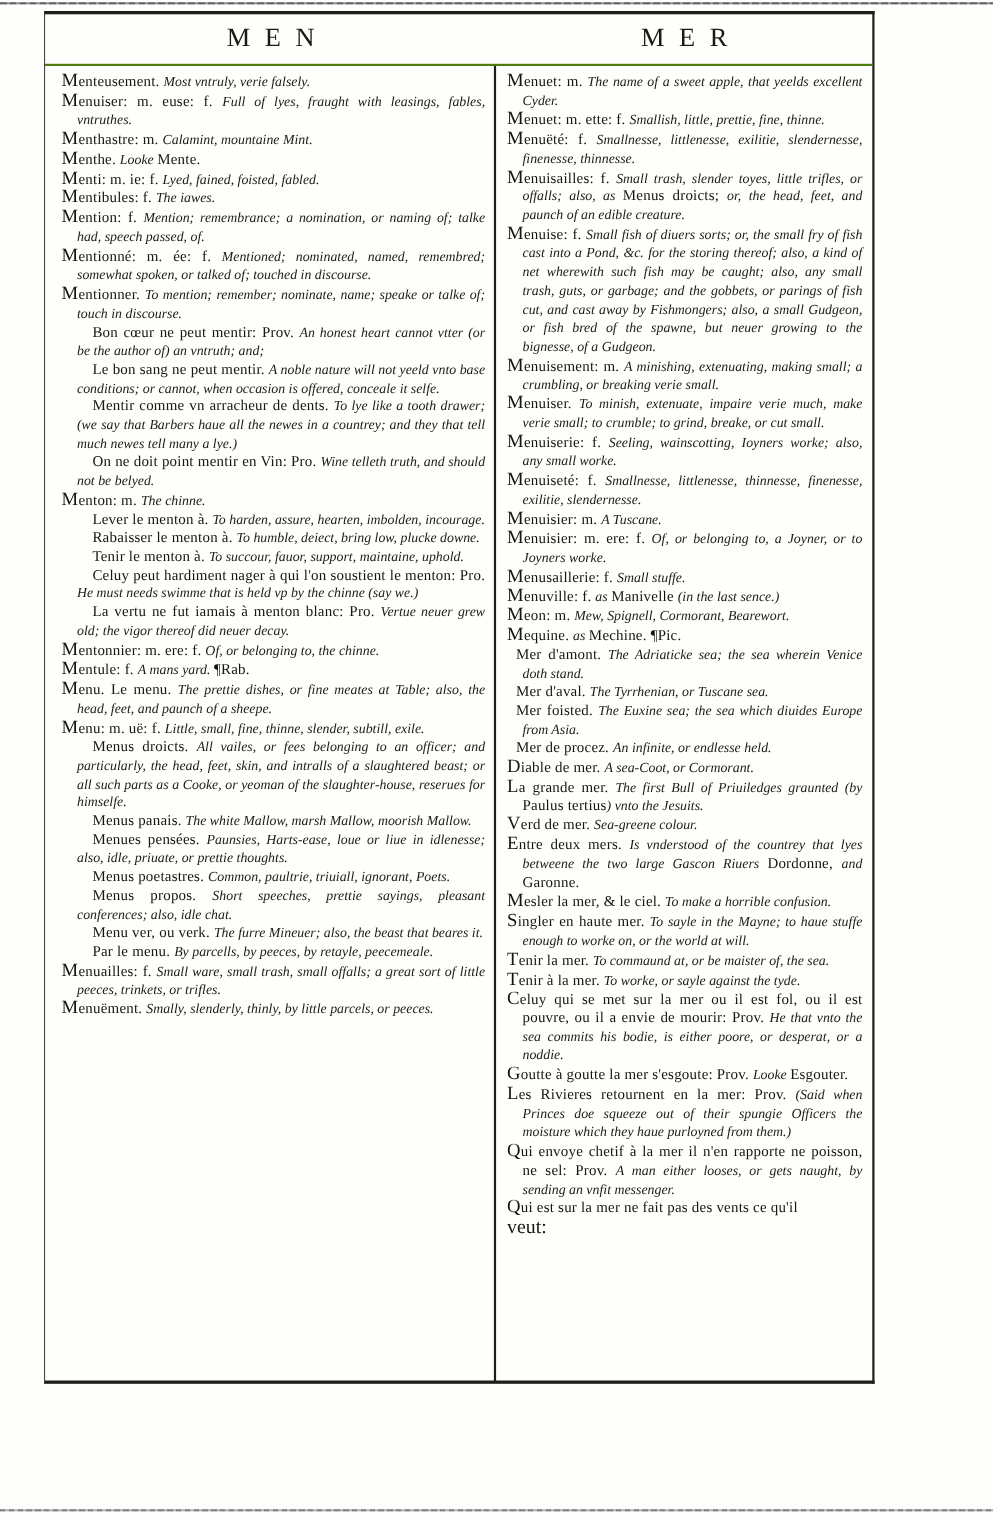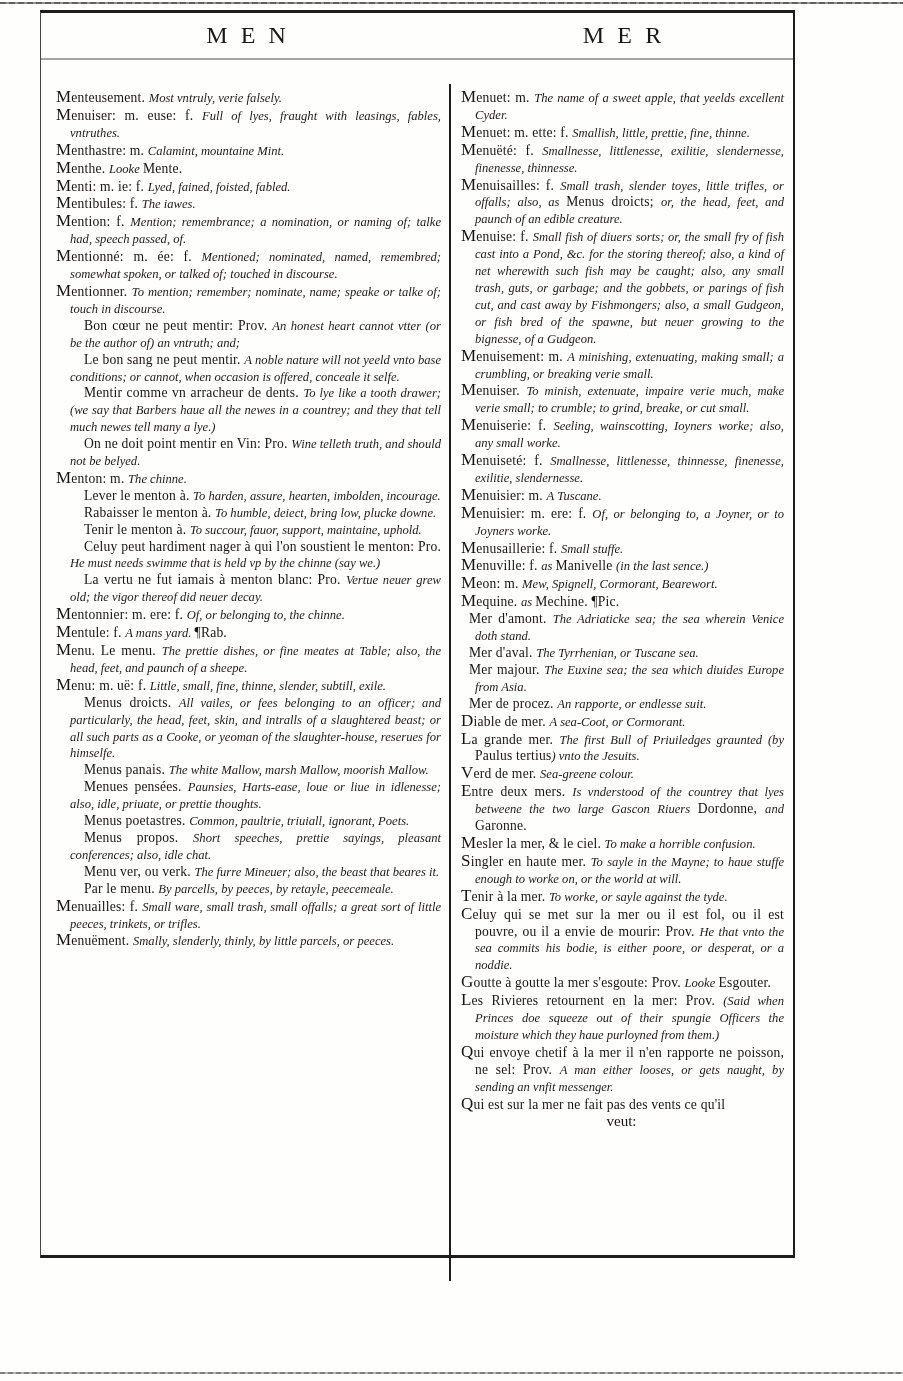--- a/index.html
+++ b/index.html
@@ -24,30 +24,30 @@
     position:absolute;left:40px;top:10px;width:755px;height:1248px;
     border-top:3px solid #1f1d1a;
     border-right:2px solid #1f1d1a;
     border-bottom:3px solid #1f1d1a;
     border-left:1px solid #4a463f;
     box-sizing:border-box;
     background:#fefefd;
   }
   .header-row{
     display:flex;height:45px;align-items:center;
-    border-bottom:2px solid #a3a3a3;
+    border-bottom:2px solid #4d7c0f;
   }
   .header-cell{
     flex:1;text-align:center;
     font-size:24px;letter-spacing:0.55em;text-indent:0.55em;
     color:#1b1916;
   }
   .header-cell.left{flex:0 0 410px;}
   .body-row{
-    display:flex;height:1197px;overflow:hidden;margin-top:24px;
+    display:flex;height:1197px;overflow:hidden;
   }
   .column{
     box-sizing:border-box;overflow:hidden;padding-top:5px;
   }
   .column.left{
     flex:0 0 410px;
     border-right:2px solid #1f1d1a;
     padding-left:15px;padding-right:8px;
   }
   .column.right{
@@ -63,21 +63,21 @@
   p.entry.ind2{text-indent:-6px;}
   p.entry:not(.ind1):not(.ind2)::first-letter{font-size:1.25em;}
   .lemma{
     font-style:normal;font-size:13.6px;color:#171411;
     letter-spacing:0.2px;
   }
   .gloss{
     font-style:italic;font-size:12.6px;color:#1d1a16;
   }
   .catchword{
-    text-align:center;font-size:15px;color:#171411;
+    text-align:left;font-size:18px;color:#171411;
     padding-right:2px;line-height:16.9px;
   }
 </style>
 </head>
 <body>
 
 <div class="scan-top-edge"></div>
 
 <div class="page-frame">
   <div class="header-row">
@@ -130,28 +130,29 @@
         <p class="entry"><span class="lemma">Menuiserie: f. </span><span class="gloss">Seeling, wainscotting, Ioyners worke; also, any small worke.</span></p>
         <p class="entry"><span class="lemma">Menuiseté: f. </span><span class="gloss">Smallnesse, littlenesse, thinnesse, finenesse, exilitie, slendernesse.</span></p>
         <p class="entry"><span class="lemma">Menuisier: m. </span><span class="gloss">A Tuscane.</span></p>
         <p class="entry"><span class="lemma">Menuisier: m. ere: f. </span><span class="gloss">Of, or belonging to, a Joyner, or to Joyners worke.</span></p>
         <p class="entry"><span class="lemma">Menusaillerie: f. </span><span class="gloss">Small stuffe.</span></p>
         <p class="entry"><span class="lemma">Menuville: f. </span><span class="gloss">as </span><span class="lemma">Manivelle </span><span class="gloss">(in the last sence.)</span></p>
         <p class="entry"><span class="lemma">Meon: m. </span><span class="gloss">Mew, Spignell, Cormorant, Bearewort.</span></p>
         <p class="entry"><span class="lemma">Mequine. </span><span class="gloss">as </span><span class="lemma">Mechine. ¶Pic.</span></p>
         <p class="entry ind2"><span class="lemma">Mer d'amont. </span><span class="gloss">The Adriaticke sea; the sea wherein Venice doth stand.</span></p>
         <p class="entry ind2"><span class="lemma">Mer d'aval. </span><span class="gloss">The Tyrrhenian, or Tuscane sea.</span></p>
-        <p class="entry ind2"><span class="lemma">Mer majour. </span><span class="gloss">The Euxine sea; the sea which diuides Europe from Asia.</span></p>
-        <p class="entry ind2"><span class="lemma">Mer de procez. </span><span class="gloss">An rapporte, or endlesse suit.</span></p>
+        <p class="entry ind2"><span class="lemma">Mer foisted. </span><span class="gloss">The Euxine sea; the sea which diuides Europe from Asia.</span></p>
+        <p class="entry ind2"><span class="lemma">Mer de procez. </span><span class="gloss">An infinite, or endlesse held.</span></p>
         <p class="entry"><span class="lemma">Diable de mer. </span><span class="gloss">A sea-Coot, or Cormorant.</span></p>
         <p class="entry"><span class="lemma">La grande mer. </span><span class="gloss">The first Bull of Priuiledges graunted (by </span><span class="lemma">Paulus tertius</span><span class="gloss">) vnto the Jesuits.</span></p>
         <p class="entry"><span class="lemma">Verd de mer. </span><span class="gloss">Sea-greene colour.</span></p>
         <p class="entry"><span class="lemma">Entre deux mers. </span><span class="gloss">Is vnderstood of the countrey that lyes betweene the two large Gascon Riuers </span><span class="lemma">Dordonne, </span><span class="gloss">and </span><span class="lemma">Garonne.</span></p>
         <p class="entry"><span class="lemma">Mesler la mer, &amp; le ciel. </span><span class="gloss">To make a horrible confusion.</span></p>
         <p class="entry"><span class="lemma">Singler en haute mer. </span><span class="gloss">To sayle in the Mayne; to haue stuffe enough to worke on, or the world at will.</span></p>
+        <p class="entry"><span class="lemma">Tenir la mer. </span><span class="gloss">To commaund at, or be maister of, the sea.</span></p>
         <p class="entry"><span class="lemma">Tenir à la mer. </span><span class="gloss">To worke, or sayle against the tyde.</span></p>
         <p class="entry"><span class="lemma">Celuy qui se met sur la mer ou il est fol, ou il est pouvre, ou il a envie de mourir: Prov. </span><span class="gloss">He that vnto the sea commits his bodie, is either poore, or desperat, or a noddie.</span></p>
         <p class="entry"><span class="lemma">Goutte à goutte la mer s'esgoute: Prov. </span><span class="gloss">Looke </span><span class="lemma">Esgouter.</span></p>
         <p class="entry"><span class="lemma">Les Rivieres retournent en la mer: Prov. </span><span class="gloss">(Said when Princes doe squeeze out of their spungie Officers the moisture which they haue purloyned from them.)</span></p>
         <p class="entry"><span class="lemma">Qui envoye chetif à la mer il n'en rapporte ne poisson, ne sel: Prov. </span><span class="gloss">A man either looses, or gets naught, by sending an vnfit messenger.</span></p>
         <p class="entry"><span class="lemma">Qui est sur la mer ne fait pas des vents ce qu'il</span></p>
         <div class="catchword">veut:</div>
       </div>
   </div>
 </div>

